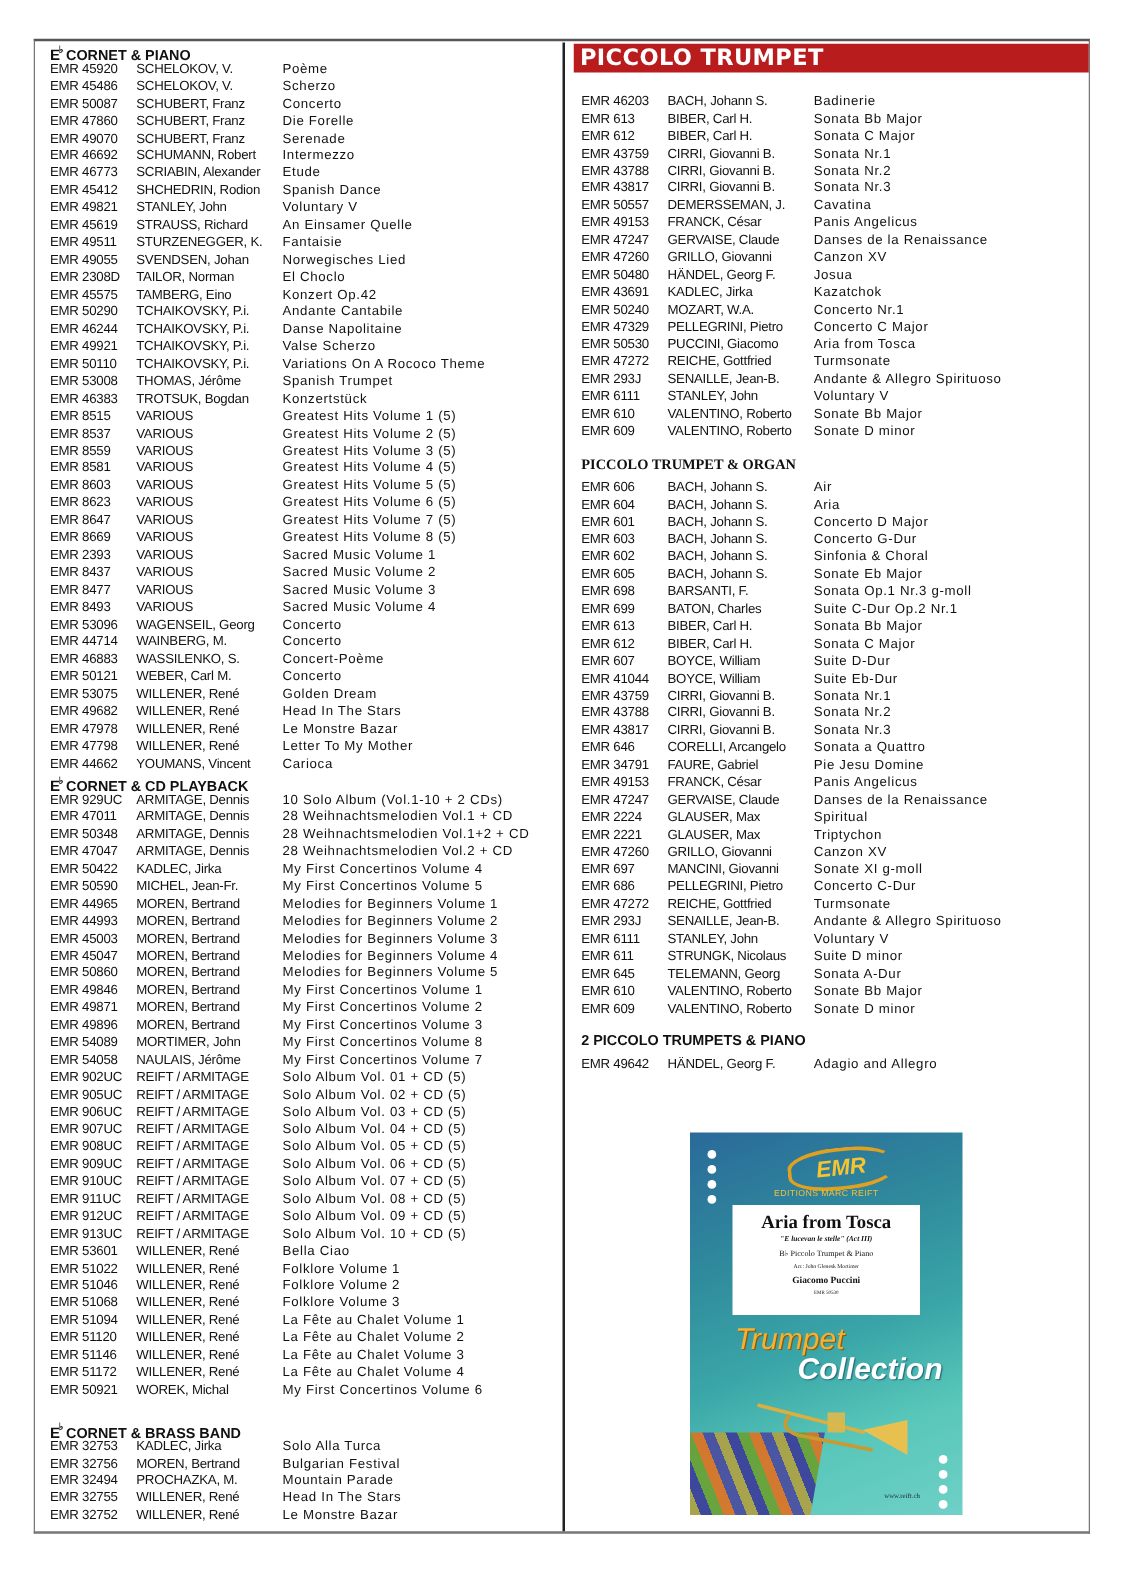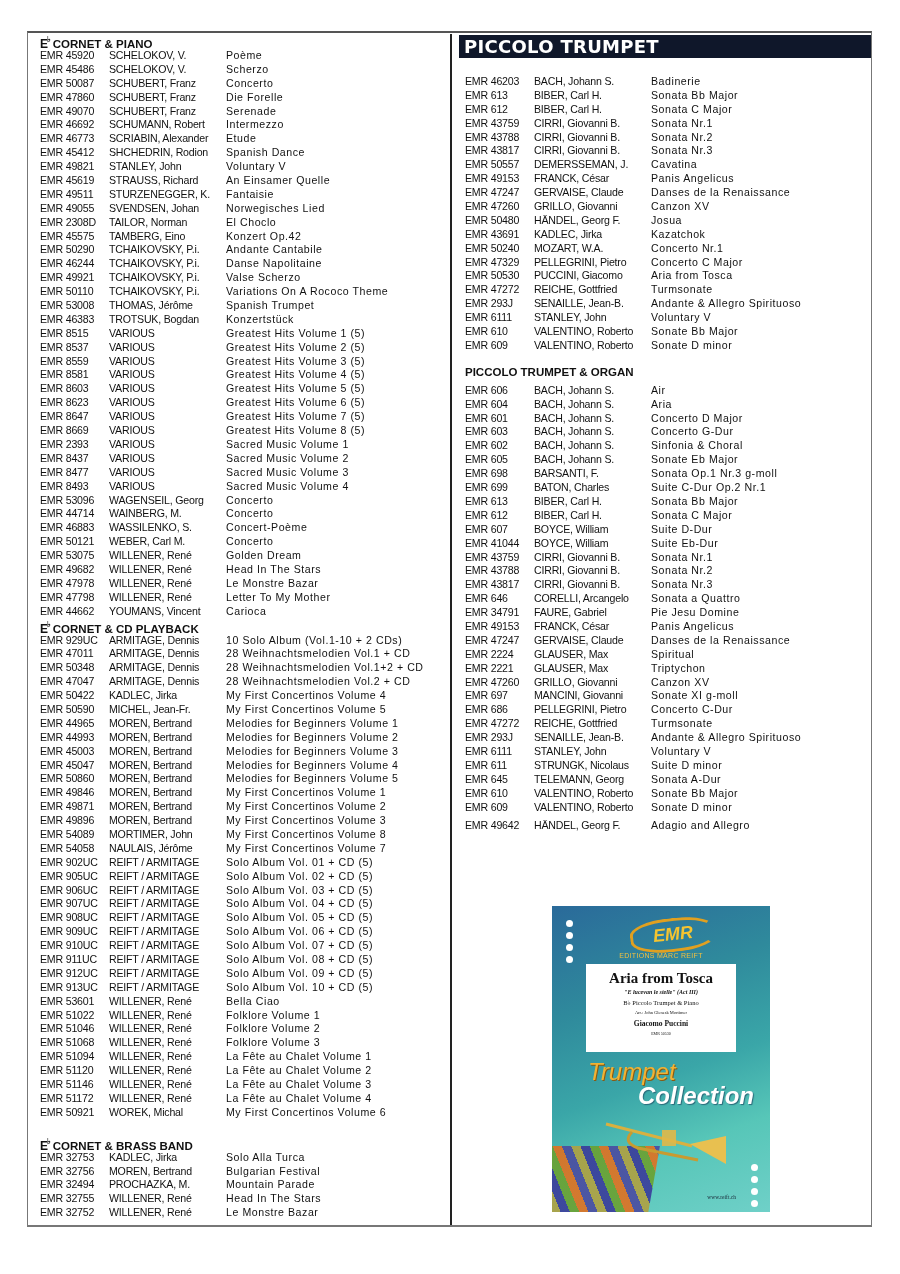--- a/index.html
+++ b/index.html
@@ -10,21 +10,21 @@
   .col-left{left:40px;width:405px;}
   .col-right{left:465px;width:405px;}
   .sec-title{font-weight:bold;font-size:11.5px;line-height:14px;height:15px;white-space:nowrap;}
   .eb{display:inline-block;font-weight:bold;font-size:12px;margin-right:2px;position:relative;}
   .eb sup{font-size:8px;position:relative;top:-1px;margin-left:-1px;}
   .row{display:block;height:13.9px;line-height:13.9px;font-size:10.6px;white-space:nowrap;position:relative;}
   .row span{position:absolute;top:0;}
   .c-code{left:0;letter-spacing:-0.2px;}
   .c-comp{left:69px;letter-spacing:-0.2px;}
   .c-title{left:186px;letter-spacing:0.55px;}
-  .big-header{position:absolute;left:459px;top:35px;width:412px;height:23px;background:#0f172a;color:#fff;font-family:"DejaVu Sans",sans-serif;font-weight:bold;font-size:18px;line-height:23px;padding-left:5px;box-sizing:border-box;letter-spacing:0.3px;}
+  .big-header{position:absolute;left:459px;top:35px;width:412px;height:23px;background:#b91c1c;color:#fff;font-family:"DejaVu Sans",sans-serif;font-weight:bold;font-size:18px;line-height:23px;padding-left:5px;box-sizing:border-box;letter-spacing:0.3px;}
   .sub-title{font-weight:bold;font-size:11.5px;line-height:14px;height:14px;white-space:nowrap;}
   .cover{position:absolute;left:552px;top:906px;width:218px;height:306px;overflow:hidden;
     background:linear-gradient(160deg,#2a6a9a 0%,#2f8a9c 30%,#3aa6a8 55%,#57c6b8 75%,#6fd0c8 100%);}
   .cover .dots{position:absolute;left:14px;top:14px;}
   .cover .dot{width:7px;height:7px;border-radius:50%;background:#fff;margin-bottom:5px;}
   .cover .dots2{position:absolute;right:12px;top:258px;}
   .cover .logo{position:absolute;left:78px;top:12px;width:80px;height:28px;border-radius:40px/14px;border:3px solid #e0a020;border-right-color:transparent;color:#f5c430;font-weight:bold;font-style:italic;font-size:18px;text-align:center;line-height:26px;transform:rotate(-6deg);}
   .cover .editions{position:absolute;left:0;width:100%;top:46px;text-align:center;color:#f0c040;font-size:7px;letter-spacing:0.3px;}
   .cover .card{position:absolute;left:34px;top:58px;width:150px;height:88px;background:#fff;text-align:center;font-family:"Liberation Serif",serif;color:#111;}
   .cover .card .t1{font-weight:bold;font-size:15px;margin-top:6px;}
@@ -553,21 +553,21 @@
     <div class="row">
       <span class="c-code">EMR 610</span>
       <span class="c-comp">VALENTINO, Roberto</span>
       <span class="c-title">Sonate Bb Major</span>
     </div>
     <div class="row">
       <span class="c-code">EMR 609</span>
       <span class="c-comp">VALENTINO, Roberto</span>
       <span class="c-title">Sonate D minor</span>
     </div>
-    <div class="sub-title" style="margin-top: 12px;"><span>PICCOLO TRUMPET &amp; ORGAN</span></div>
+    <div class="sub-title" style="margin-top: 12px; font-family: Liberation Serif, serif;"><span>PICCOLO TRUMPET &amp; ORGAN</span></div>
     <div style="height: 5px;"></div>
     <div class="row">
       <span class="c-code">EMR 606</span>
       <span class="c-comp">BACH, Johann S.</span>
       <span class="c-title">Air</span>
     </div>
     <div class="row">
       <span class="c-code">EMR 604</span>
       <span class="c-comp">BACH, Johann S.</span>
       <span class="c-title">Aria</span>
@@ -710,20 +710,21 @@
     <div class="row">
       <span class="c-code">EMR 610</span>
       <span class="c-comp">VALENTINO, Roberto</span>
       <span class="c-title">Sonate Bb Major</span>
     </div>
     <div class="row">
       <span class="c-code">EMR 609</span>
       <span class="c-comp">VALENTINO, Roberto</span>
       <span class="c-title">Sonate D minor</span>
     </div>
+    <div class="sub-title" style="margin-top: 12px;"><span>2 PICCOLO TRUMPETS &amp; PIANO</span></div>
     <div style="height: 5px;"></div>
     <div class="row">
       <span class="c-code">EMR 49642</span>
       <span class="c-comp">HÄNDEL, Georg F.</span>
       <span class="c-title">Adagio and Allegro</span>
     </div>
   </div>
 
 <div class="cover">
   <div class="dots">

